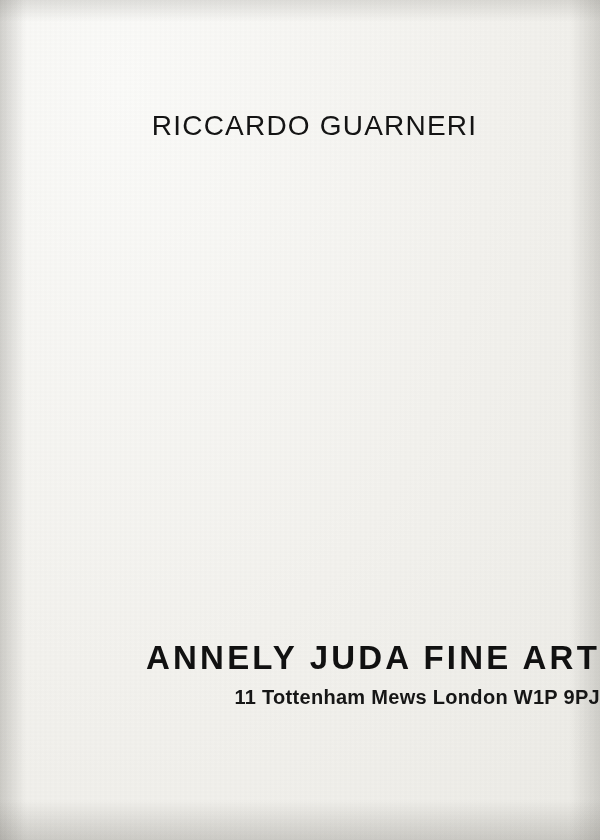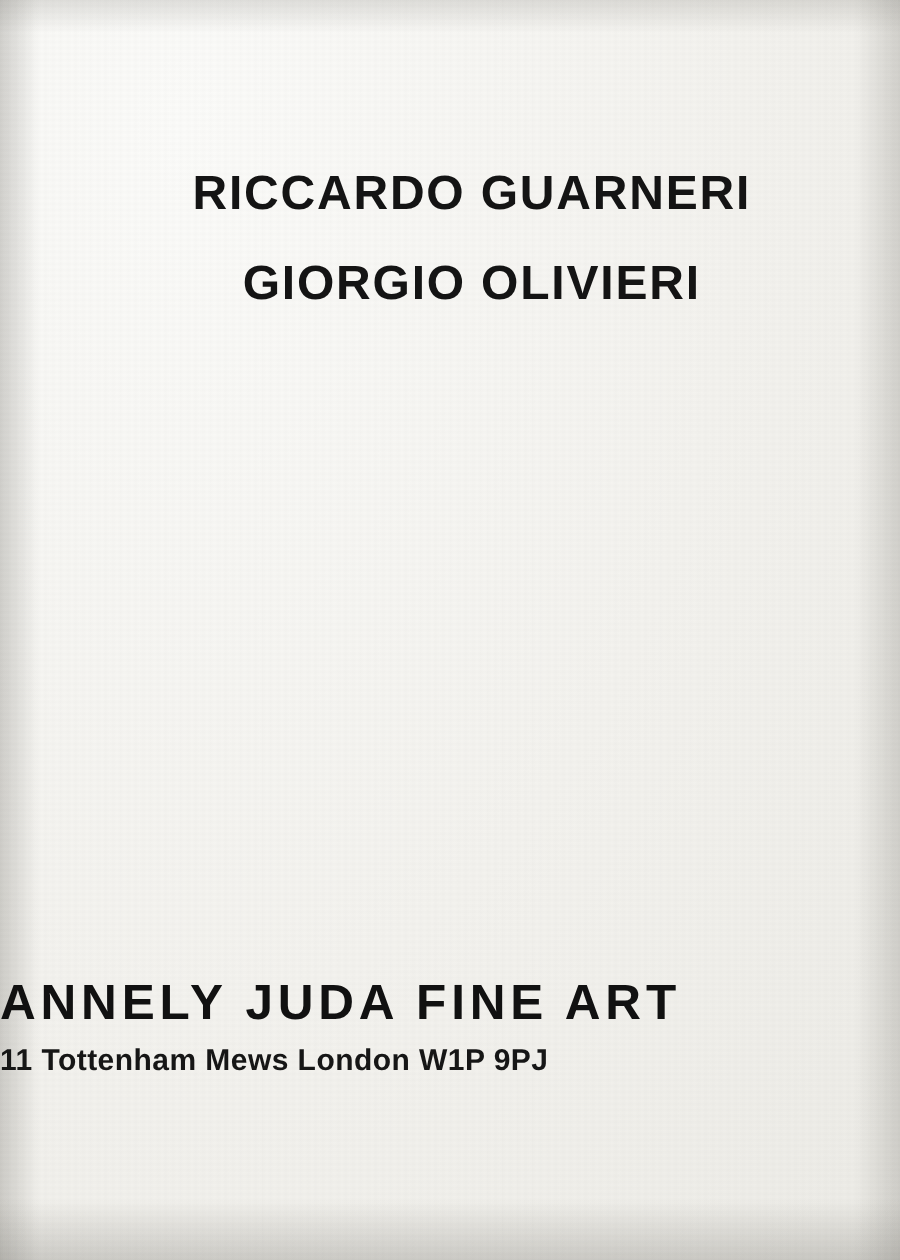--- a/index.html
+++ b/index.html
@@ -64,36 +64,36 @@
 
   .artists {
     position: absolute;
     left: 0;
     top: 112px;
     width: 600px;
     text-align: center;
   }
   .artist-line {
     color: #141414;
-    font-weight: bold;
-    font-size: 32px;
+    font-weight: normal;
+    font-size: 28px;
     letter-spacing: 1.2px;
     line-height: 1.0;
     margin: 0 0 28px 0;
     white-space: nowrap;
     padding-left: 29px;
   }
   .artist-line:last-child { margin-bottom: 0; }
 
   .gallery-block {
     position: absolute;
     left: 0;
-    bottom: 122px;
+    bottom: 132px;
     width: 600px;
-    text-align: left;
+    text-align: right;
   }
   .gallery-name {
     color: #111111;
     font-weight: bold;
     font-size: 33px;
     letter-spacing: 3.2px;
     line-height: 1.05;
     margin: 0 0 10px 0;
     white-space: nowrap;
   }
@@ -113,21 +113,20 @@
 <div class="poster">
 
   <div class="edge-top"></div>
   <div class="edge-left"></div>
   <div class="edge-right"></div>
   <div class="edge-bottom"></div>
   <div class="grain"></div>
 
   <div class="artists">
     <p class="artist-line">RICCARDO GUARNERI</p>
-    <p class="artist-line">GIORGIO OLIVIERI</p>
   </div>
 
   <div class="gallery-block">
     <p class="gallery-name">ANNELY JUDA FINE ART</p>
     <p class="gallery-address">11 Tottenham Mews   London W1P 9PJ</p>
   </div>
 
 </div>
 
 </body></html>

